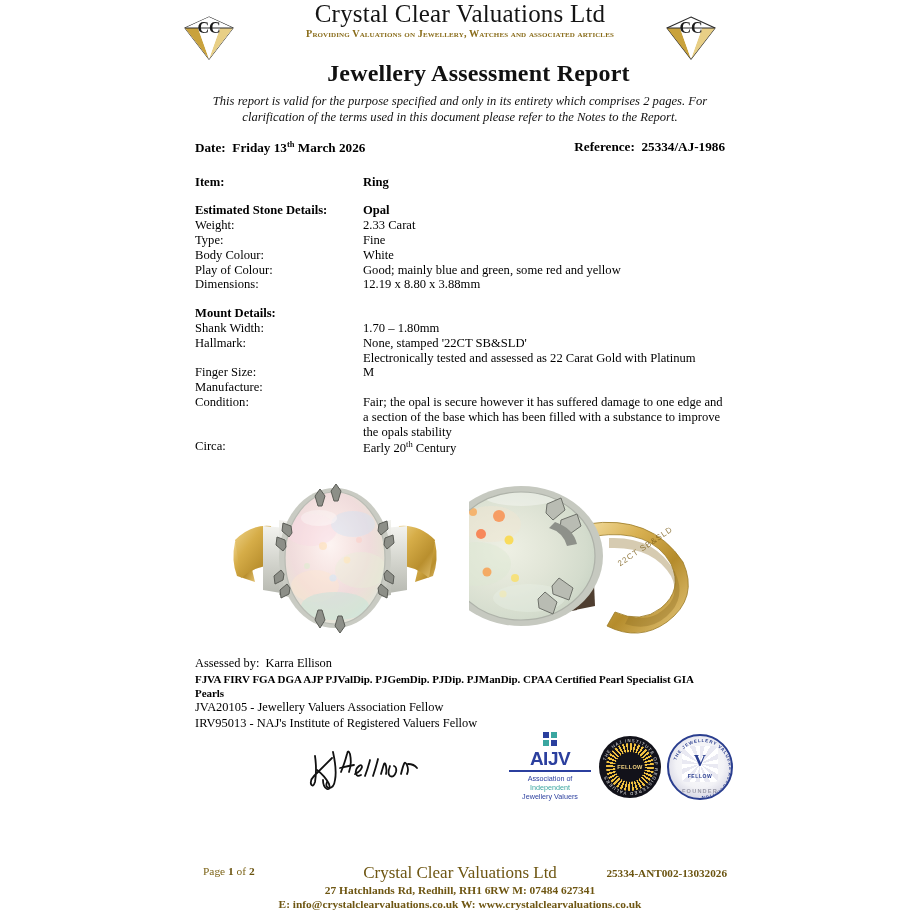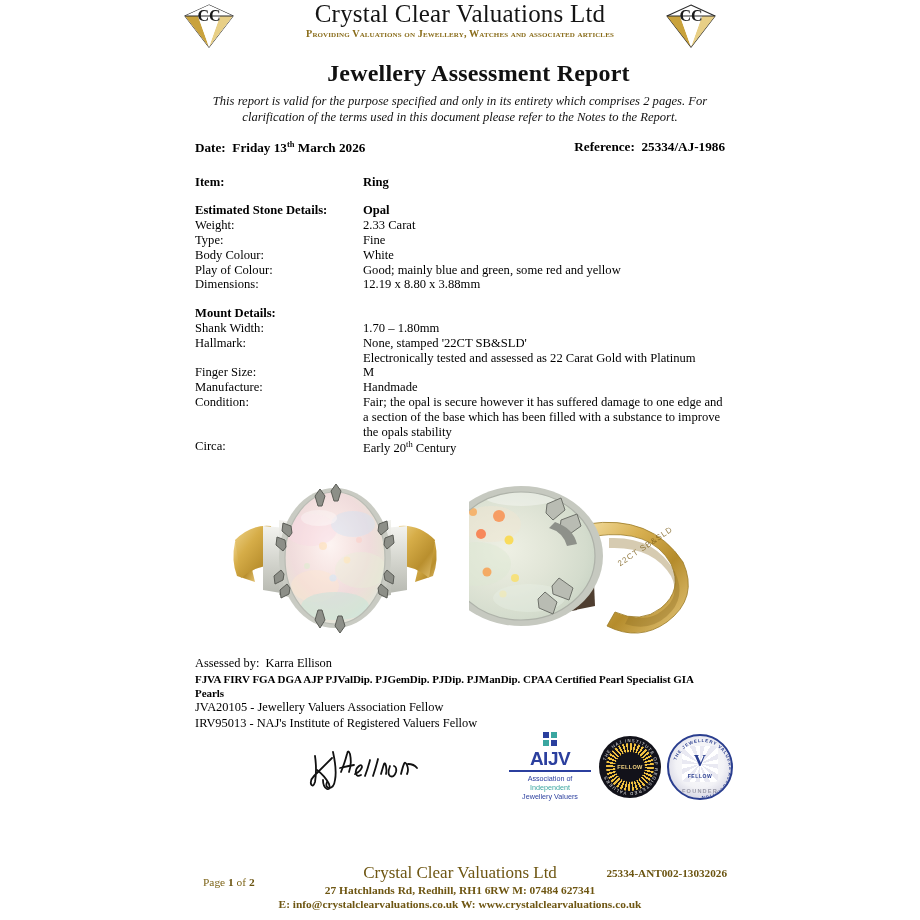--- a/index.html
+++ b/index.html
@@ -20,21 +20,21 @@
   
   .header {
     position: relative;
     height: 52px;
     display: flex;
     align-items: flex-start;
     justify-content: center;
   }
   .logo {
     position: absolute;
-    top: 2px;
+    top: 14px;
     width: 62px; height: 48px;
   }
   .logo.left  { left: 178px; }
   .logo.right { left: 660px; }
   .header-center {
     width: 420px;
     text-align: center;
     padding-top: 1px;
   }
   .company-name {
@@ -273,21 +273,21 @@
     left: 0; right: 0; bottom: 8px;
     width: 920px;
   }
   .footer-line1 {
     position: relative;
     width: 530px;
     margin: 0 auto;
     height: 20px;
   }
   .page-num {
-    position: absolute; left: 8px; top: 13px;
+    position: absolute; left: 8px; top: 2px;
     font-size: 11.4px;
     color: #7d6418;
   }
   .page-num b { color: #6b5410; }
   .footer-company {
     position: absolute;
     left: 0; right: 0; top: 0;
     text-align: center;
     font-size: 17px;
     color: #6e5612;
@@ -423,21 +423,20 @@
           <div>None, stamped '22CT SB&amp;SLD'</div>
           <div>Electronically tested and assessed as 22 Carat Gold with Platinum</div>
         </div>
       </div>
       <div class="row">
         <div class="lbl">Finger Size:</div>
         <div class="val">M</div>
       </div>
       <div class="row">
         <div class="lbl">Manufacture:</div>
-        <div class="val">Handmade</div>
       </div>
       <div class="row">
         <div class="lbl">Condition:</div>
         <div class="val">Fair; the opal is secure however it has suffered damage to one edge and a section of the base which has been filled with a substance to improve the opals stability</div>
       </div>
       <div class="row">
         <div class="lbl">Circa:</div>
         <div class="val"><span>Early 20</span><sup class="ord">th</sup><span> Century</span></div>
       </div>
     </div>

